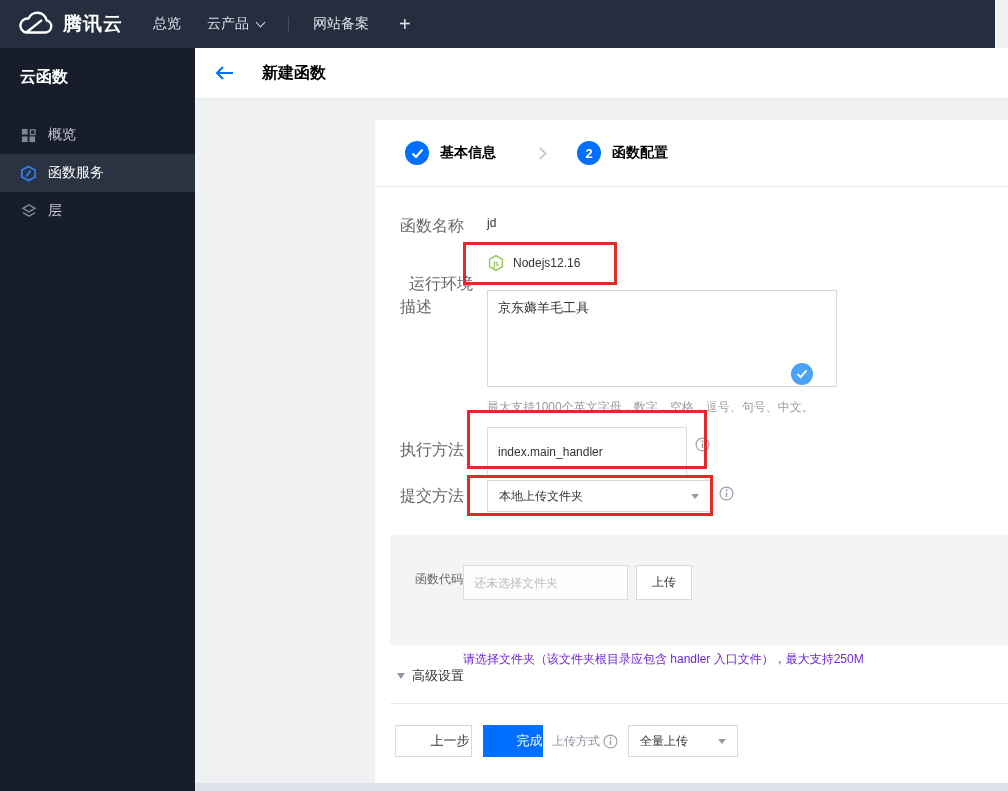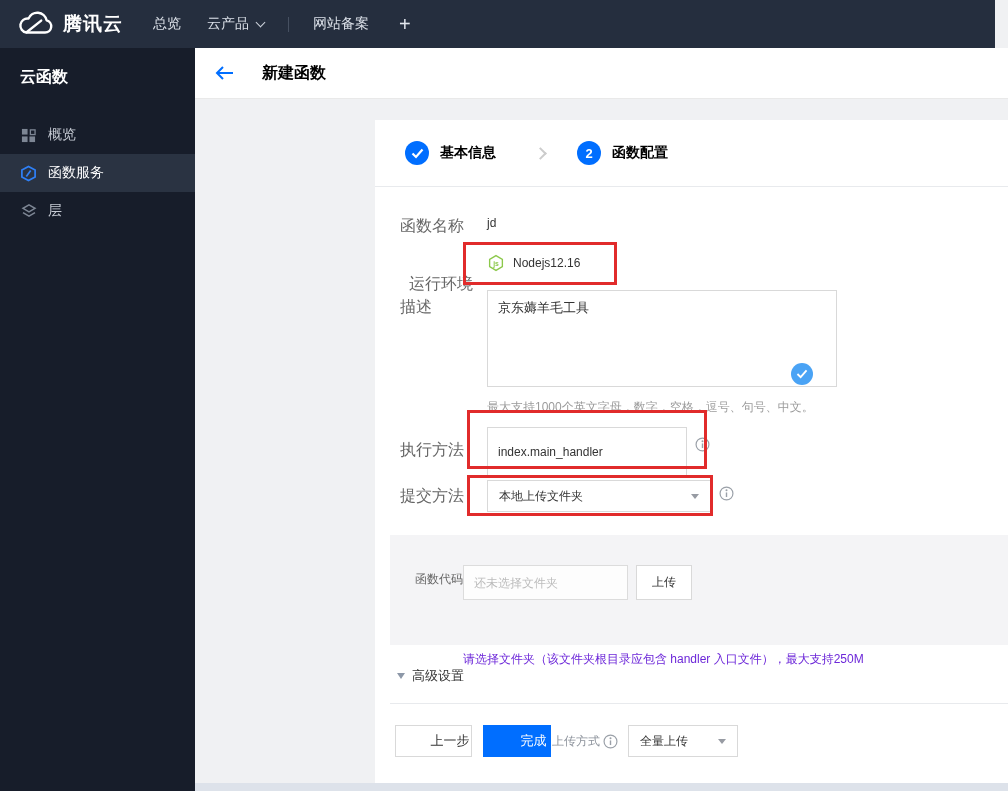--- a/index.html
+++ b/index.html
@@ -72,21 +72,21 @@
   .code-input::placeholder { color:#bcbcbc; }
   .upload-btn { position:absolute; left:246px; top:30px; width:56px; height:35px; background:#fff; border:1px solid #d9d9d9; font-size:12px; color:#333; display:flex; align-items:center; justify-content:center; cursor:pointer; }
   .code-hint { position:absolute; left:73px; top:77px; font-size:12px; color:#6d28d9; white-space:nowrap;margin-top:39px; }
 
   
   .advanced-row { position:absolute; left:22px; top:547px; display:flex; align-items:center; gap:7px; font-size:13px; color:#333; cursor:pointer; }
   .tri-down { width:0; height:0; border-left:4px solid transparent; border-right:4px solid transparent; border-top:6px solid #8d98a8; }
   .panel-divider { position:absolute; left:15px; right:0; top:583px; border-top:1px solid #e8eaed; }
   .btn { position:absolute; top:605px; height:32px; display:flex; align-items:center; justify-content:center; font-size:13px; cursor:pointer;padding-left:33px; }
   .prev-btn { left:20px; width:77px; background:#fff; border:1px solid #d9d9d9; color:#333; }
-  .finish-btn { left:108px; width:68px; background:#006eff; color:#fff; border:none;text-align:center; }
+  .finish-btn { left:108px; width:60px; background:#006eff; color:#fff; border:none;text-align:center; }
   .upload-mode { position:absolute; left:177px; top:605px; height:32px; display:flex; align-items:center; gap:3px; font-size:12px; color:#8d939c; }
   .upload-mode .info-icon { position:static; }
   .upload-select { position:absolute; left:253px; top:605px; width:110px; height:32px; }
 </style>
 </head>
 <body>
 
 <div class="stage">
 
   <div class="navbar">

